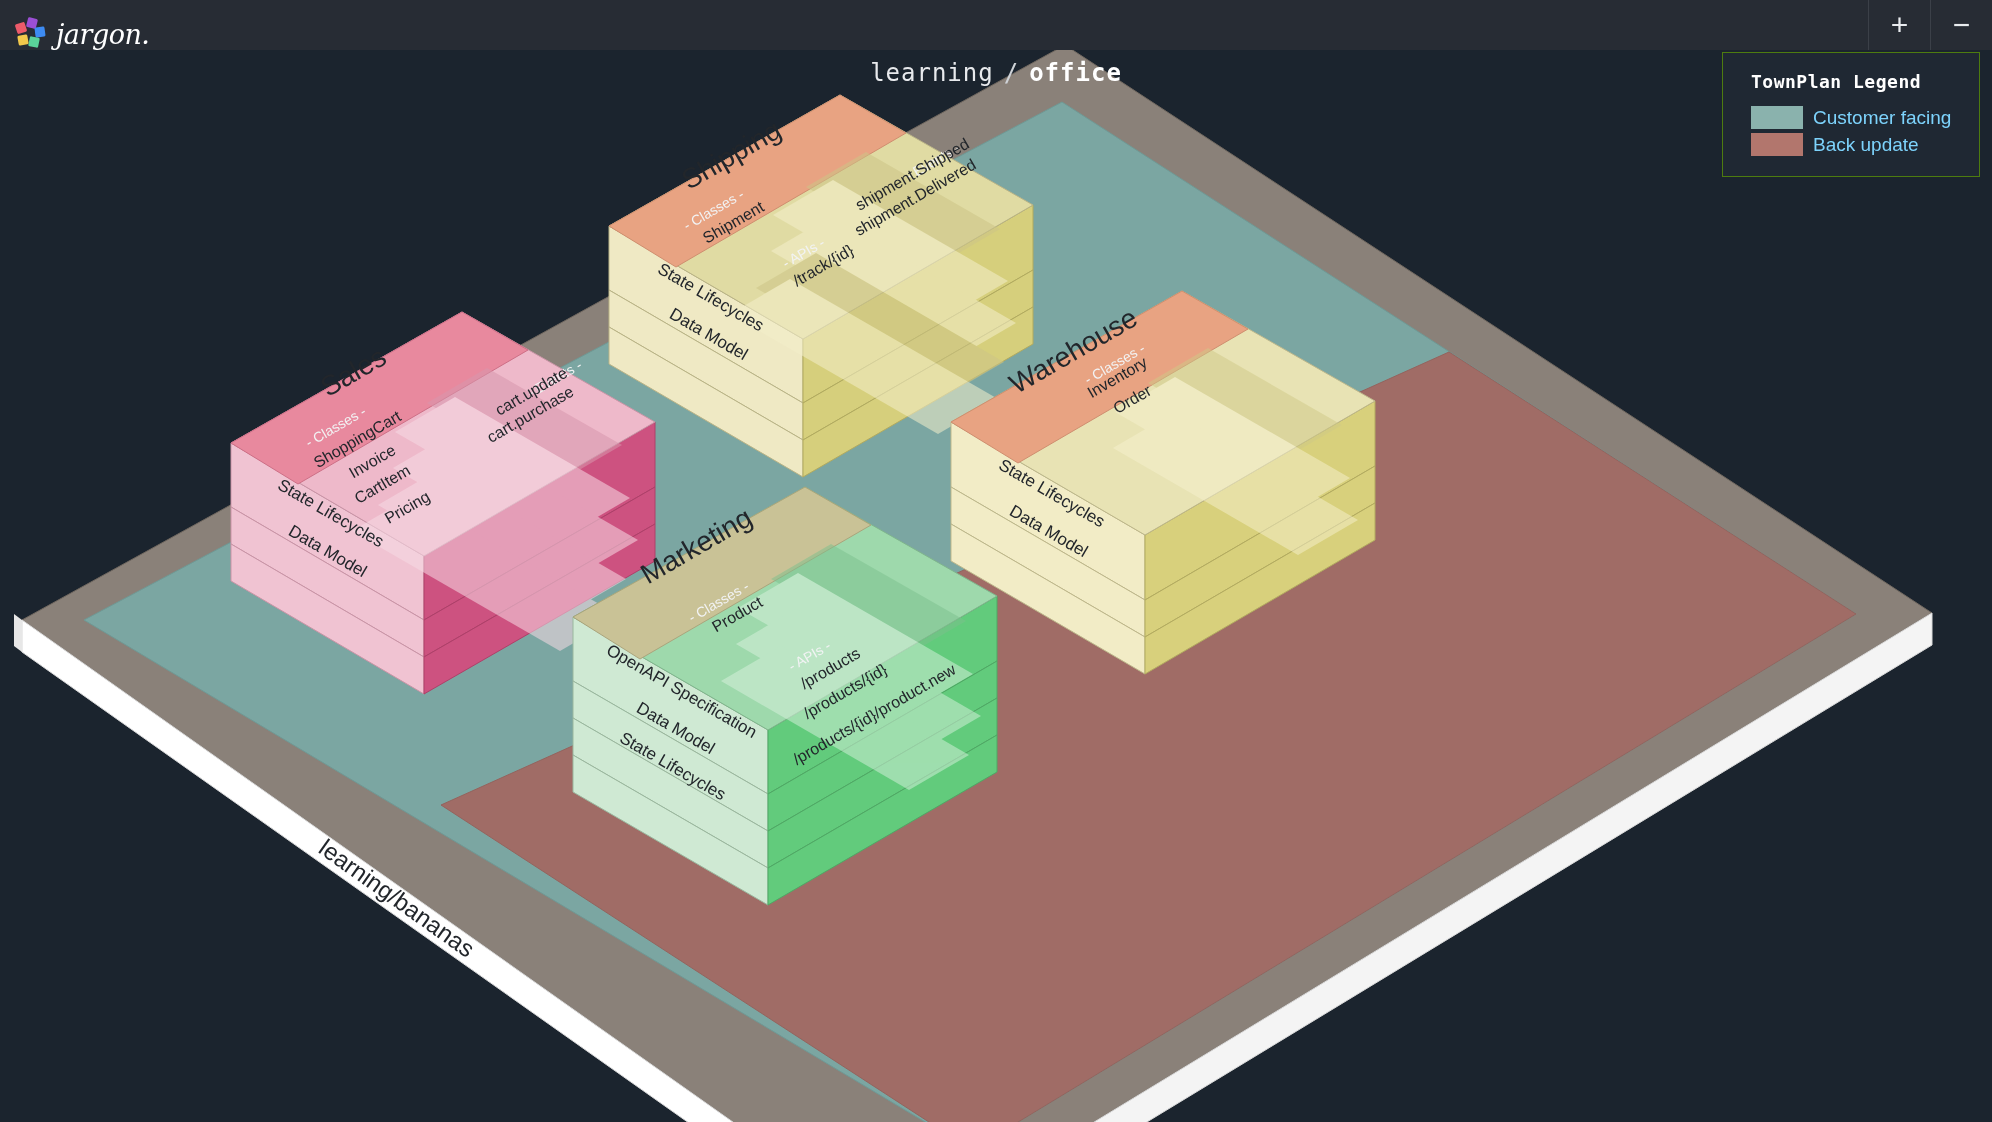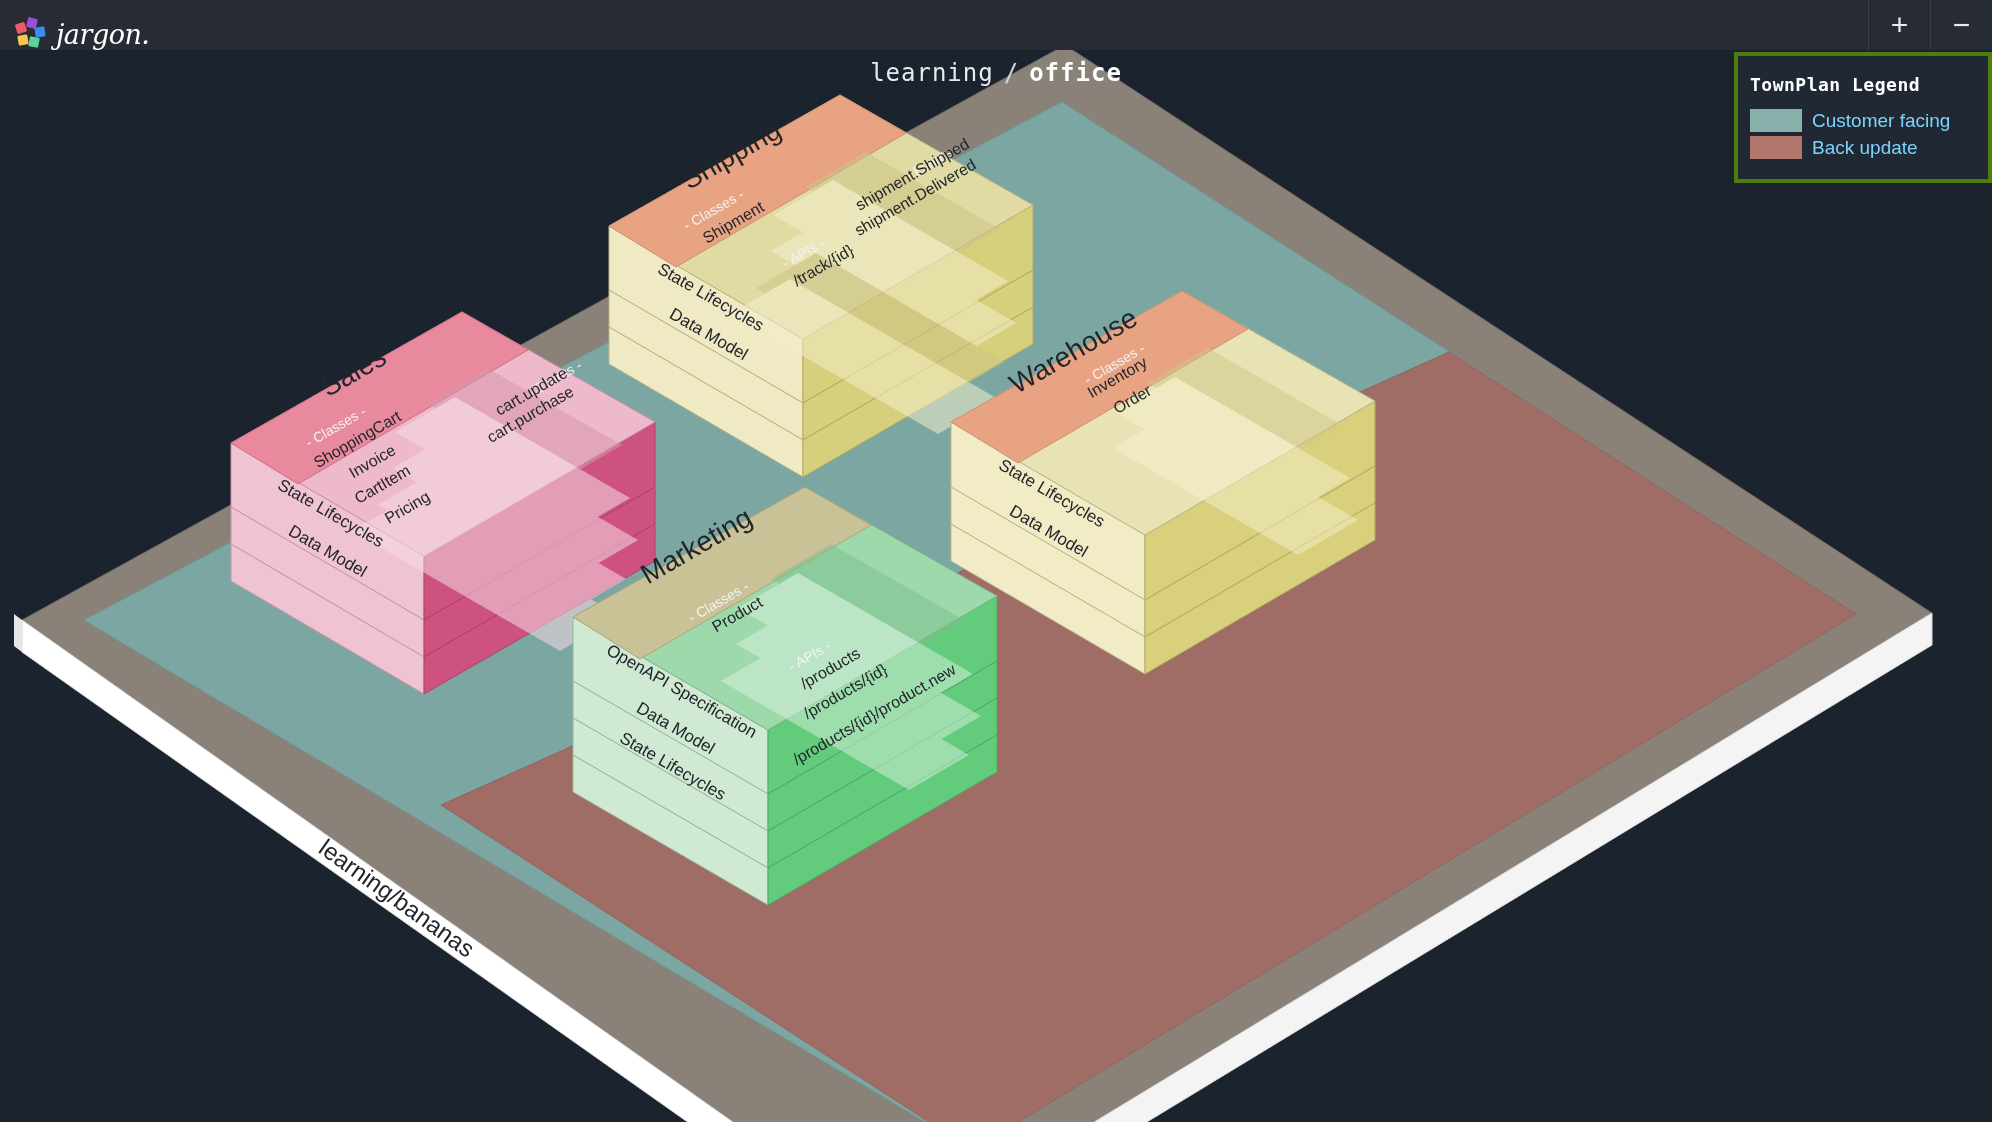--- a/index.html
+++ b/index.html
@@ -31,23 +31,23 @@
     position: absolute; top: 0; height: 50px; width: 62px;
     display: flex; align-items: center; justify-content: center;
     color: #e9ecef; font-size: 30px; font-weight: 300;
     border-left: 1px solid #3b4048; cursor: pointer; font-family: "Liberation Sans", sans-serif;
   }
   #btn-zoom-in { right: 62px; }
   #btn-zoom-out { right: 0; }
 
   
   #legend {
-    position: absolute; right: 0px; top: 52px; z-index: 55;
-    background: #1f2833; border: 4px solid #4d7c0f;
-    padding: 18px 20px 16px 12px; min-width: 258px;
+    position: absolute; right: 12px; top: 52px; z-index: 55;
+    background: #1f2833; border: 1px solid #4d7c0f;
+    padding: 18px 20px 16px 28px; min-width: 258px;
   }
   #legend-title {
     font-family: "DejaVu Sans Mono", monospace; font-weight: bold;
     font-size: 18px; color: #ffffff; letter-spacing: 0.5px; margin-bottom: 14px;
   }
   .legend-row { display: flex; align-items: center; margin-bottom: 4px; }
   .legend-swatch { width: 52px; height: 23px; margin-right: 10px; display: block; }
   .legend-label { font-family: Liberation Sans, sans-serif; font-size: 19px; color: #7dd3fc; }
 
   

